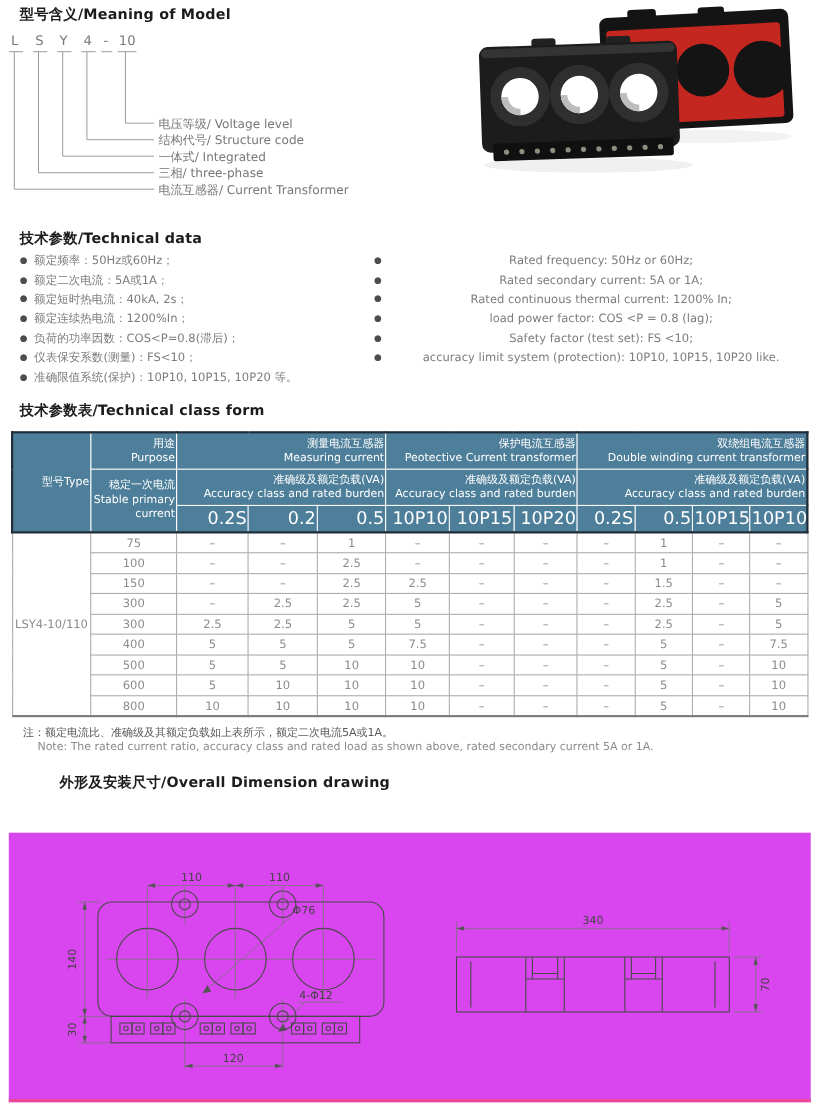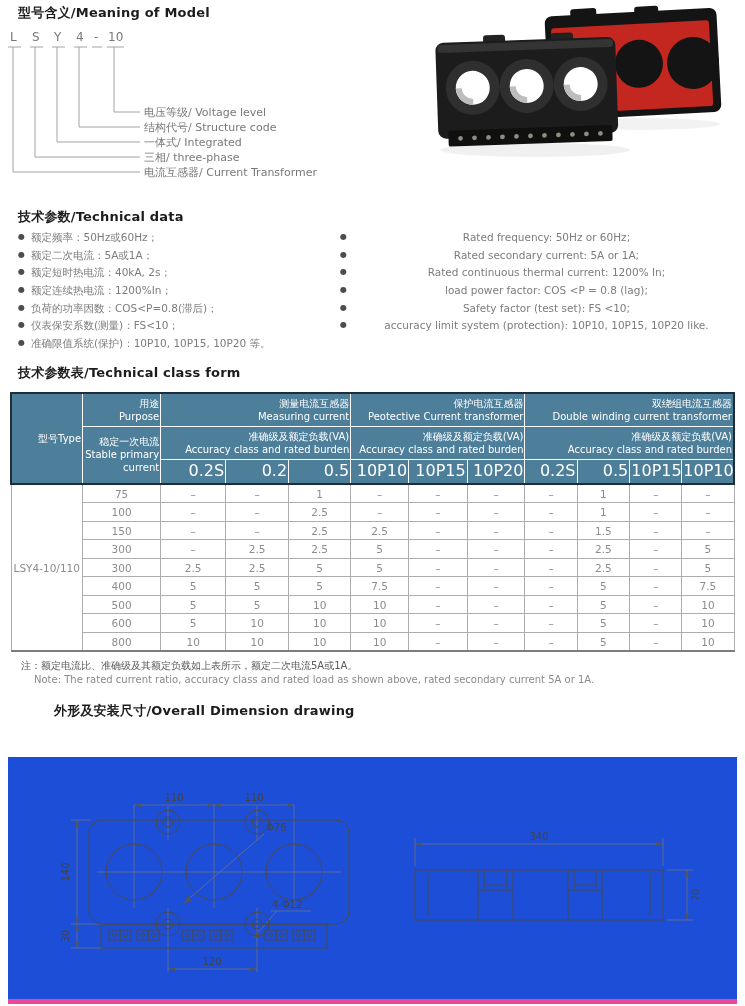--- a/index.html
+++ b/index.html
@@ -21,21 +21,21 @@
     font-size:10px;line-height:1.3;padding:3px 1px;white-space:pre-line;text-align:right;
   }
   table.tech thead tr.cols th{font-size:16px;height:20px;padding:1px;}
   table.tech tbody{border-left:1px solid #adadad;border-right:1px solid #adadad;border-bottom:2px solid #7d7d7d;}
   table.tech tbody td{
     border:1px solid #adadad;color:#8c8c8c;font-size:10.5px;text-align:center;
     height:17.5px;padding:0;background:#ffffff;
   }
   .note-cn{font-size:10px;color:#5a5a5a;}
   .note-en{font-size:10px;color:#8a8a8a;}
-  .panel{background:#1d4ed8;border-bottom:5px solid #ec4899;}
+  .panel{background:#d946ef;border-bottom:3px solid #ec4899;}
   svg text{font-family:"DejaVu Sans","Liberation Sans",sans-serif;}
   svg{display:block;}
 </style>
 </head>
 <body>
 
 <h2 class="sec-title abs" style="left:18px;top:4px;">型号含义/Meaning of Model</h2>
 
 <svg class="abs" style="left:8px;top:26px;" width="420" height="160" viewBox="0 0 420 160">
   <g fill="#787878" font-size="12">

